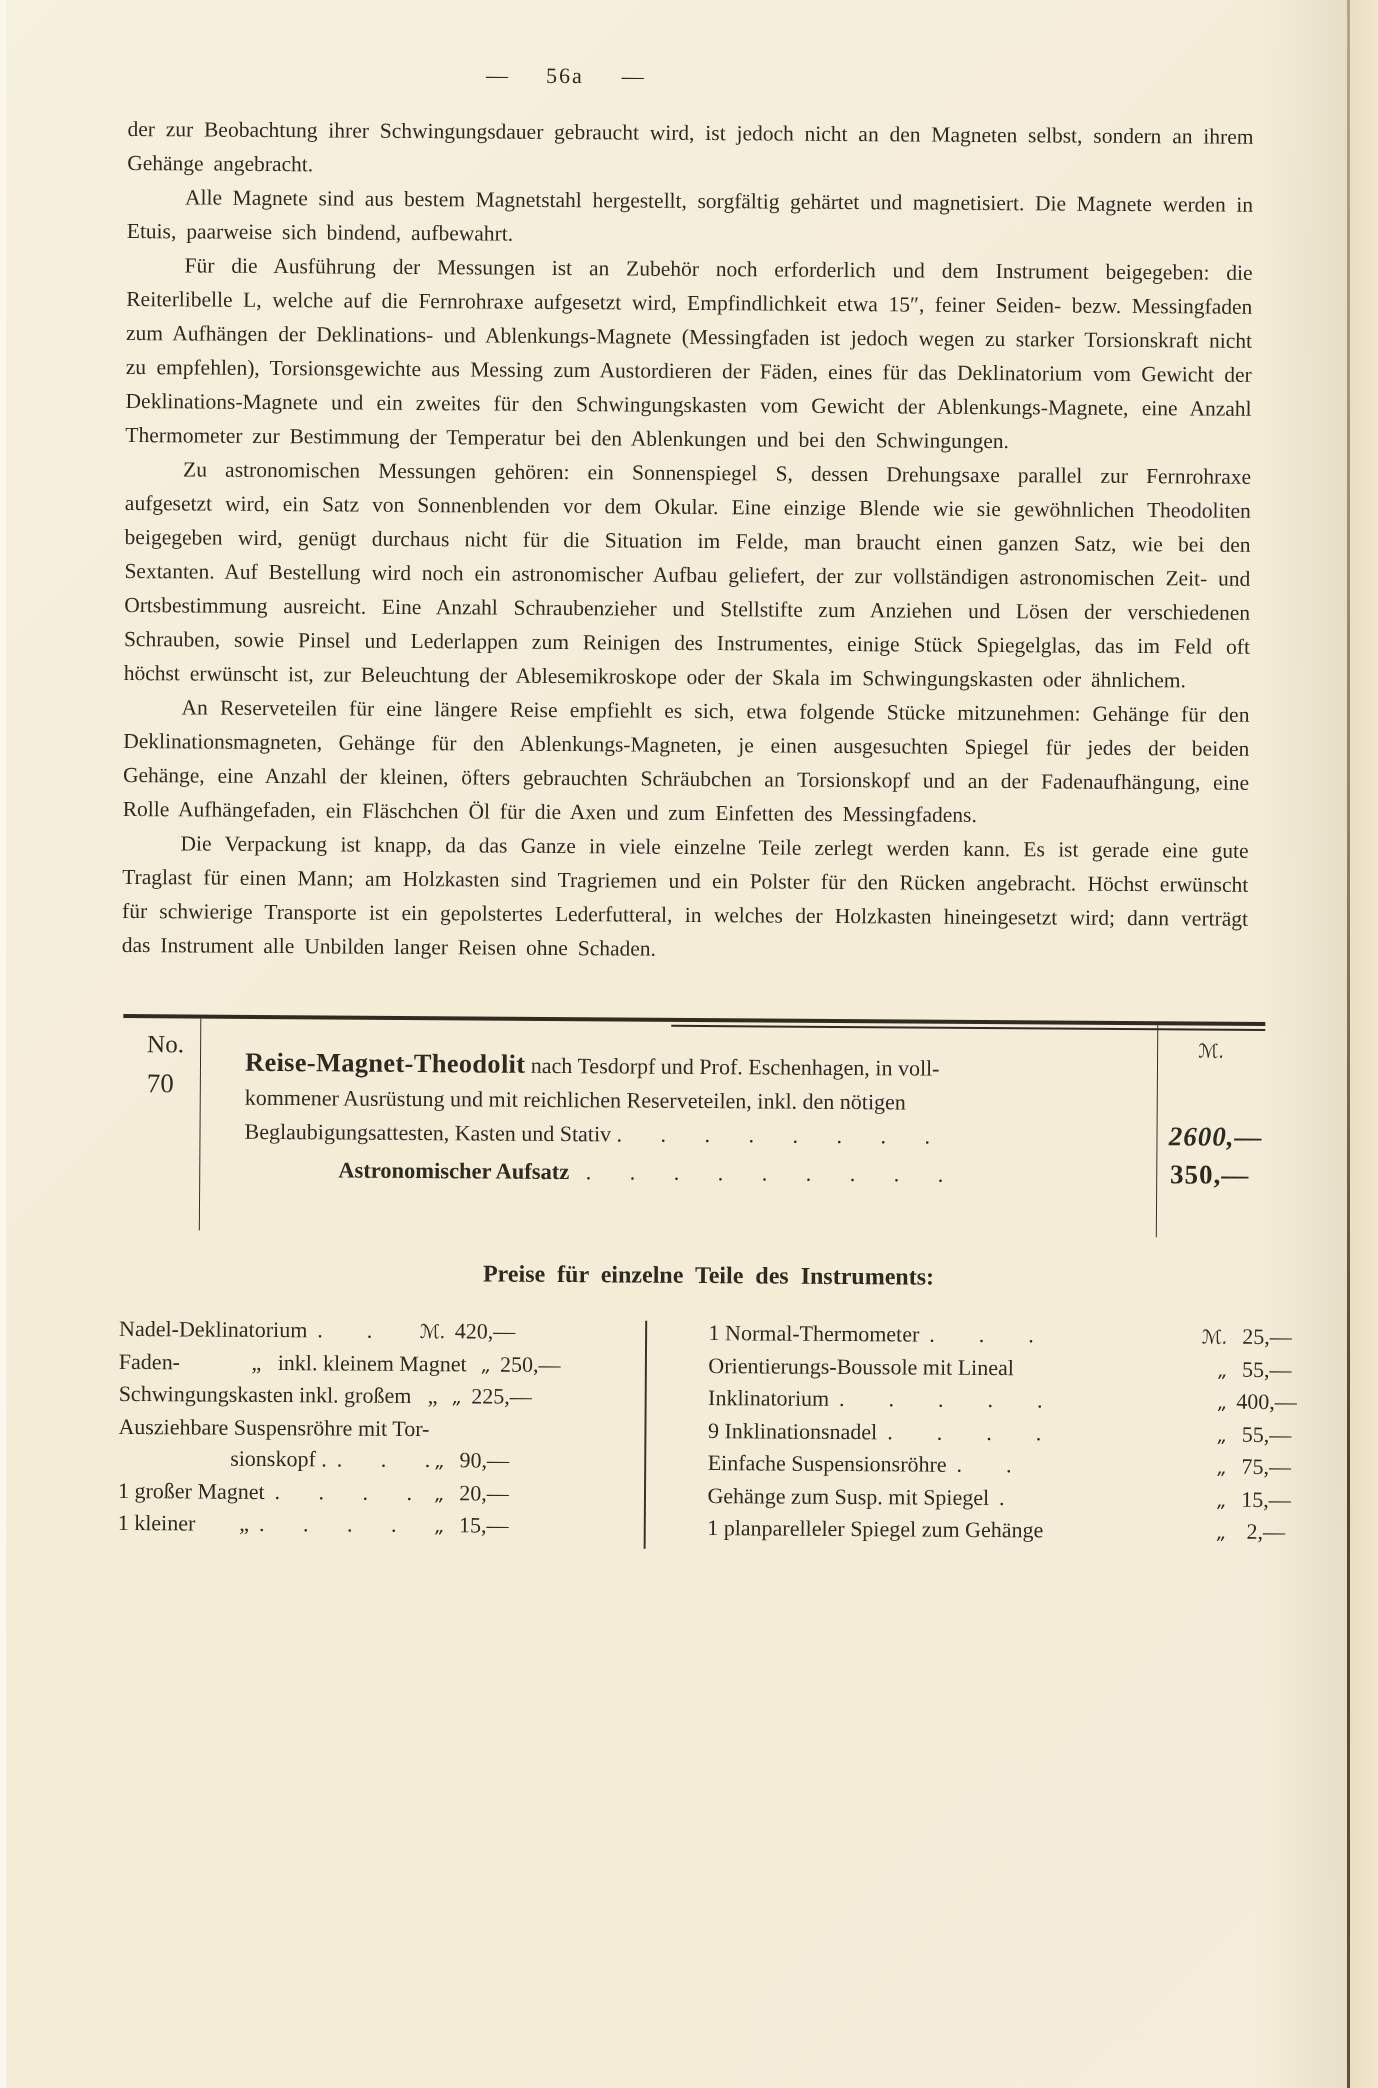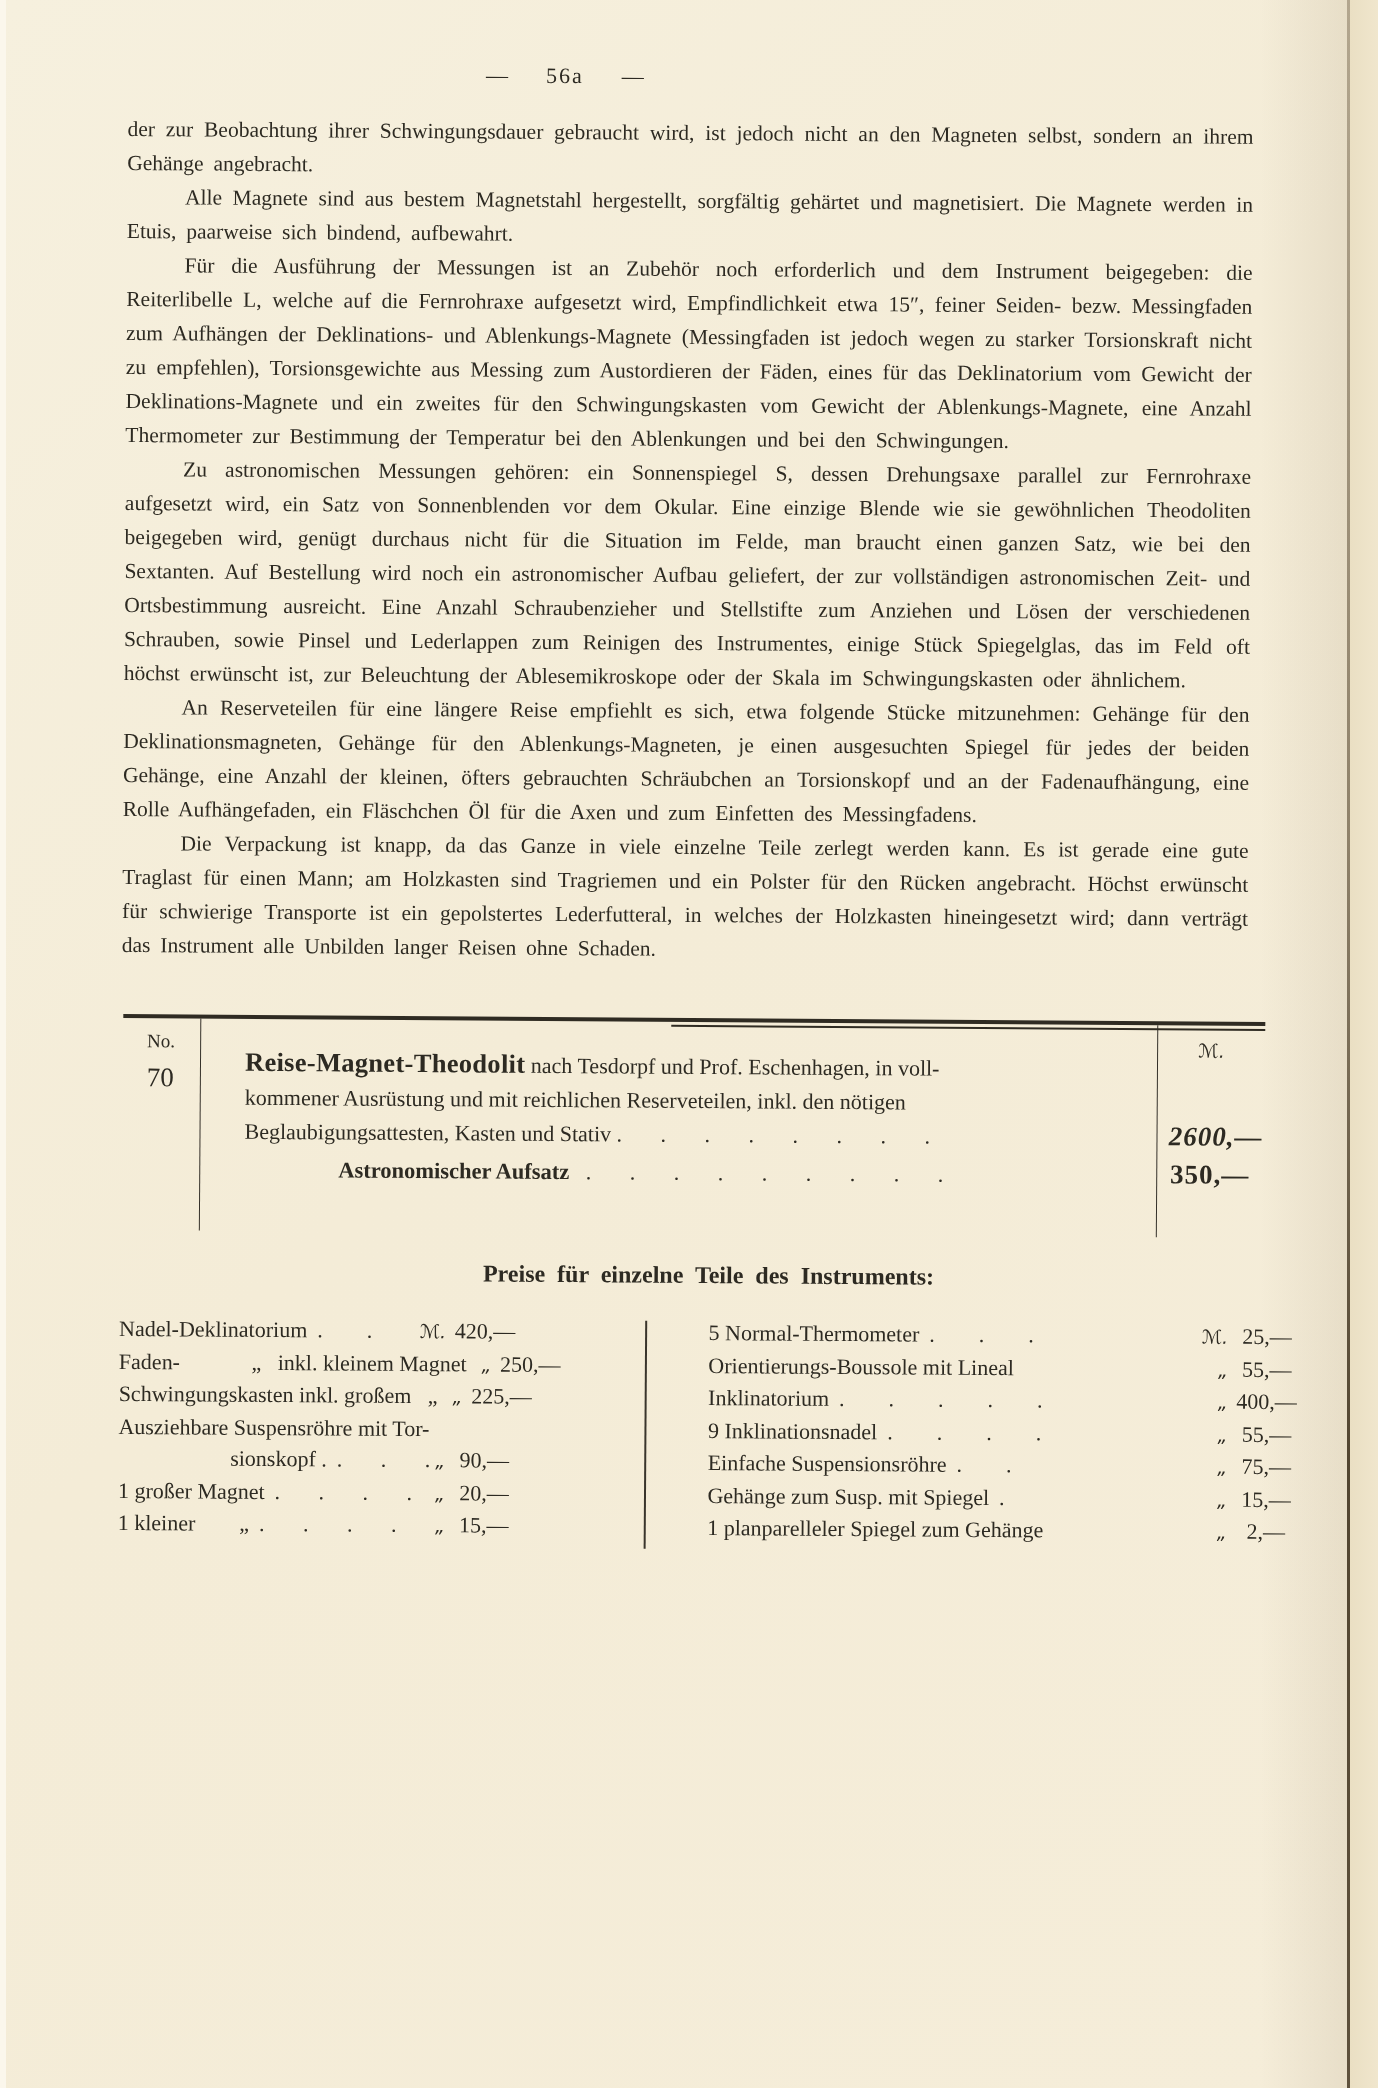--- a/index.html
+++ b/index.html
@@ -29,21 +29,21 @@
     text-align:justify; word-spacing:4.5px; text-indent:58px; }
   .body-text p.cont { text-indent:0; }
 
   .catalog { margin-top:52px; width:1142px; margin-left:2px; }
   .topline { position:relative; height:4px; background:#2f2b22; }
   .topline::after { content:""; position:absolute; right:0; top:7px; height:2px;
     width:52%; background:#2f2b22; }
   .cat-row { display:flex; min-height:212px; }
   .col-no { width:78px; border-right:1.5px solid #35312a; box-sizing:border-box;
     padding-top:12px; }
-  .no-label { font-size:19px; padding-left:24px; }
+  .no-label { font-size:25px; padding-left:24px; }
   .no-value { font-size:27px; font-weight:normal; padding-left:24px; margin-top:10px; }
   .col-desc { width:957px; border-right:1.5px solid #35312a; box-sizing:border-box;
     padding:26px 0 0 44px; font-size:22px; line-height:34px; }
   .desc-line { white-space:pre; overflow:hidden; }
   .t-bold { font-weight:bold; font-size:26.5px; letter-spacing:0.3px; }
   .dots { white-space:pre; }
   .sub-line { margin-top:4px; padding-left:94px; }
   .t-bold2 { font-weight:bold; font-size:22.5px; }
   .col-price { flex:1; position:relative; }
   .cur { font-style:italic; font-family:"DejaVu Sans","Liberation Serif",serif; }
@@ -148,21 +148,21 @@
       <div class="pl-row">
           <span class="pl-label">1 kleiner        „</span>
           <span class="pl-dots">.       .       .       .</span>
           <span class="pl-cur cur">„</span>
           <span class="pl-amt">15,—</span>
         </div>
     </div>
     <div class="pl-divider"></div>
     <div class="pl-right">
       <div class="pl-row">
-          <span class="pl-label">5 Normal-Thermometer</span>
+          <span class="pl-label">1 Normal-Thermometer</span>
           <span class="pl-dots">.        .        .</span>
           <span class="pl-cur cur">ℳ.</span>
           <span class="pl-amt">25,—</span>
         </div>
       <div class="pl-row">
           <span class="pl-label">Orientierungs-Boussole mit Lineal</span>
           <span class="pl-dots"></span>
           <span class="pl-cur cur">„</span>
           <span class="pl-amt">55,—</span>
         </div>

